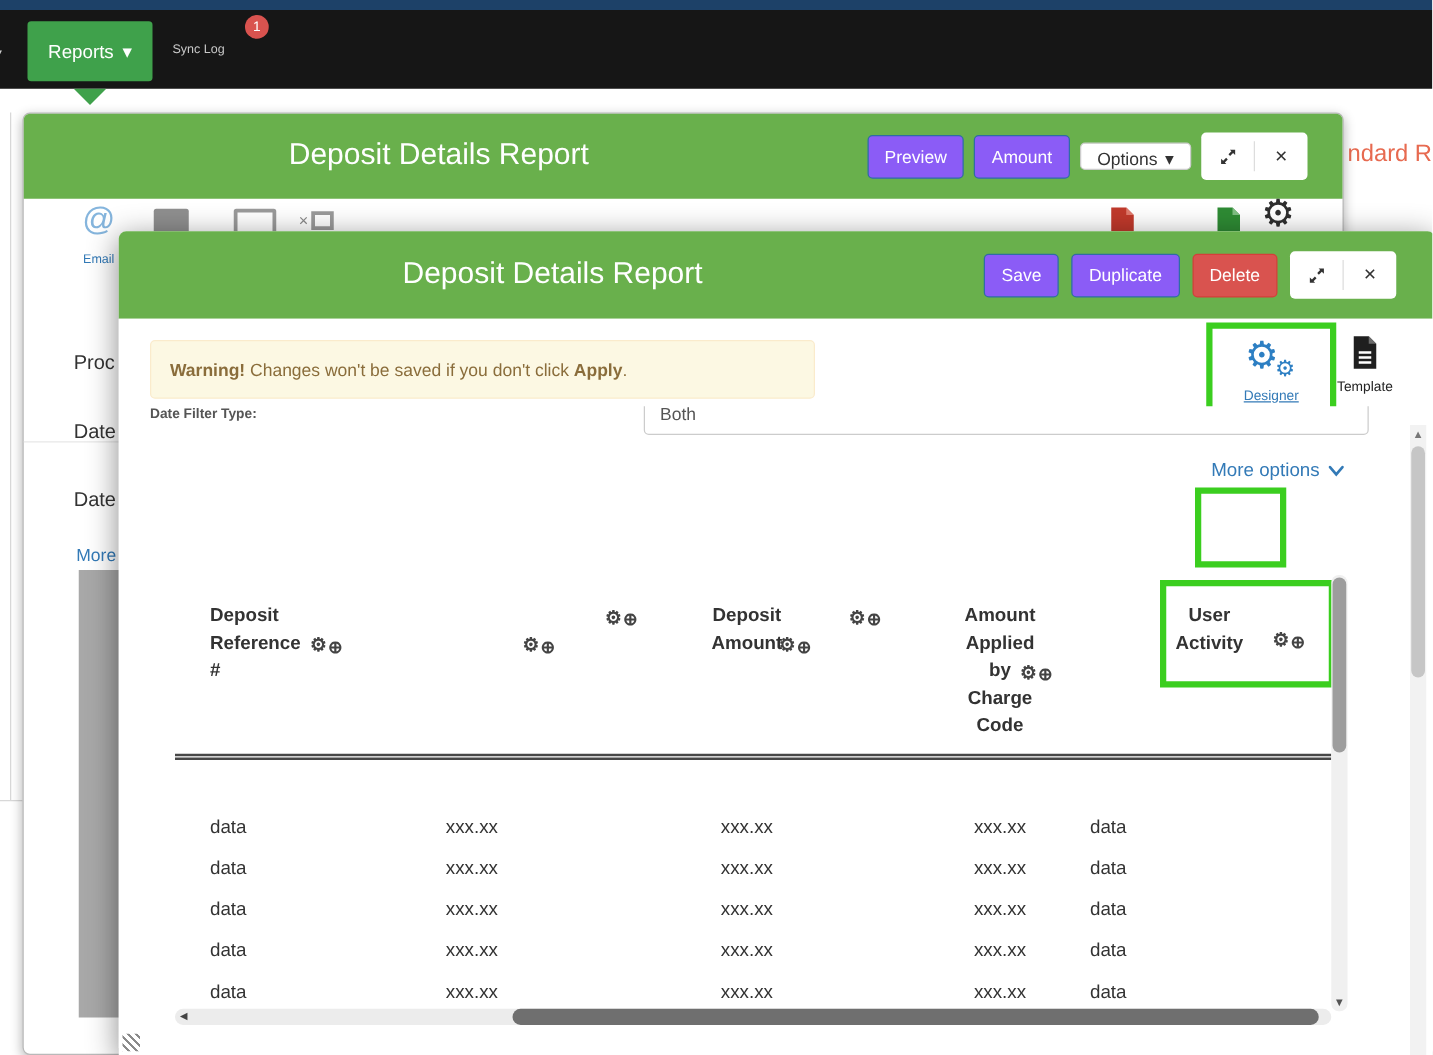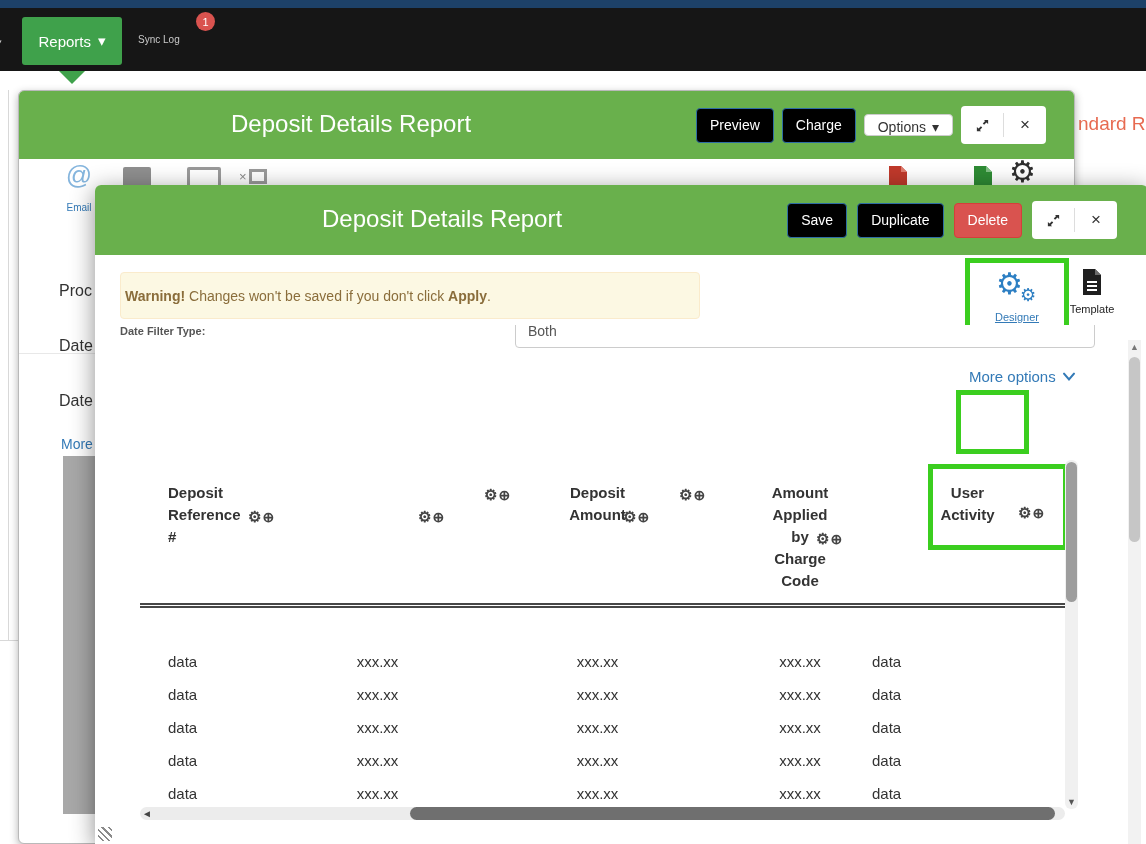--- a/index.html
+++ b/index.html
@@ -19,21 +19,21 @@
     background:#d9534f; color:#fff; font-size:11px; display:flex; align-items:center; justify-content:center; }
 
   
   .page-vline { position:absolute; left:8px; top:90px; width:1px; height:550px; background:#d8d8d8; }
   .page-hline { position:absolute; left:0; top:640px; width:18px; height:1px; background:#d8d8d8; }
   .standard-text { position:absolute; left:1078px; top:113px; font-size:19px; color:#e76a50; white-space:nowrap; }
 
   
   .btn { height:35px; padding:0 13px; font-size:14px; border-radius:4px; display:flex; align-items:center;
     justify-content:center; gap:6px; cursor:pointer; white-space:nowrap; }
-  .btn-primary { background:#000000; border:1px solid #2e6da4; color:#fff; }
+  .btn-primary { background:#8b5cf6; border:1px solid #2e6da4; color:#fff; }
   .btn-danger  { background:#d9534f; border:1px solid #d43f3a; color:#fff; }
   .btn-success { background:#5cb85c; border:1px solid #4cae4c; color:#fff; }
   .btn-warning { background:#f0ad4e; border:1px solid #eea236; color:#fff; }
   .btn-light   { background:#fff; border:1px solid #ccc; color:#333; }
   .win-controls { display:flex; background:#fff; border-radius:4px; height:38px; align-items:center; }
   .win-controls .wc { width:42px; height:100%; display:flex; align-items:center; justify-content:center;
     color:#333; font-size:17px; cursor:pointer; }
   .wc-divider { width:1px; height:24px; background:#ddd; }
 
   
@@ -59,23 +59,23 @@
   .gray-block { position:absolute; left:44px; top:365px; width:38px; height:358px; background:#a8a8a8; }
 
   
   .fmodal { position:absolute; left:95px; top:185px; width:1053px; height:659px; background:#fff;
     border-radius:6px; box-shadow:0 5px 25px rgba(0,0,0,.45); }
   .fmodal-header { height:70px; background:#69b04c; position:relative; border-radius:6px 6px 0 0; }
   .fmodal-title { position:absolute; left:227px; top:20px; font-size:24px; color:#fff; }
   .fmodal-actions { position:absolute; right:31px; top:16px; display:flex; gap:10px; align-items:center; }
   .fmodal-body { position:absolute; left:0; top:70px; right:0; bottom:0; background:#fff; }
 
-  .warning-box { position:absolute; left:25px; top:17px; width:580px; height:47px; background:#fcf8e3;
+  .warning-box { position:absolute; left:25px; top:17px; width:532px; height:47px; background:#fcf8e3;
     border:1px solid #faebcc; border-radius:4px; color:#8a6d3b; font-size:14px; display:flex;
-    align-items:center; padding:0 4px; white-space:nowrap; overflow:hidden; }
+    align-items:center; padding:0 15px; white-space:nowrap; overflow:hidden; }
   .warning-box b { font-weight:bold; }
 
   .designer-box { position:absolute; left:870px; top:3px; width:104px; height:77px; border:5px solid #3bce1f;
     display:flex; flex-direction:column; align-items:center; justify-content:center; cursor:pointer; }
   .designer-gears { position:relative; width:50px; height:40px; color:#2d7fc3; }
   .designer-gears .g-big { position:absolute; left:4px; top:-4px; font-size:30px; }
   .designer-gears .g-small { position:absolute; left:28px; top:14px; font-size:18px; }
   .designer-label { font-size:11px; color:#337ab7; text-decoration:underline; margin-top:1px; }
 
   .template-box { position:absolute; left:966px; top:13px; width:62px; text-align:center; cursor:pointer; }
@@ -157,21 +157,21 @@
 
   <div class="page-vline"></div>
   <div class="page-hline"></div>
   <div class="standard-text">ndard Re</div>
 
   <div class="bmodal">
     <div class="bmodal-header">
       <div class="bmodal-title">Deposit Details Report</div>
       <div class="bmodal-actions">
         <div class="btn btn-primary">Preview</div>
-        <div class="btn btn-primary">Charge</div>
+        <div class="btn btn-primary">Amount</div>
         <div class="btn btn-light" style="height:22px;align-items:flex-end;">
           <span>Options</span>
           <span>▾</span>
         </div>
         <div class="win-controls">
           <div class="wc">
             <svg width="15" height="15" viewBox="0 0 16 16">
                 <path d="M9.5 2H14v4.5l-1.8-1.8-2.5 2.5-1.4-1.4 2.5-2.5L9.5 2zM6.5 14H2V9.5l1.8 1.8 2.5-2.5 1.4 1.4-2.5 2.5L6.5 14z" fill="#333"></path>
               </svg>
           </div>

